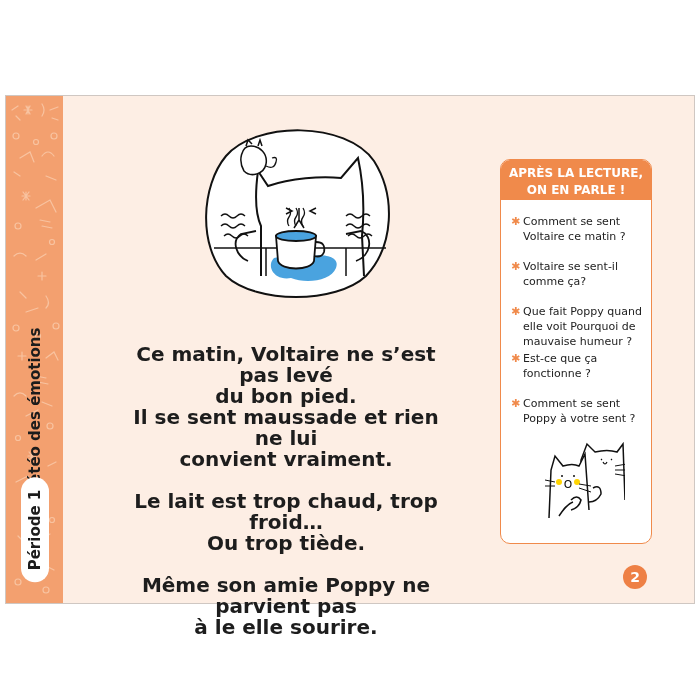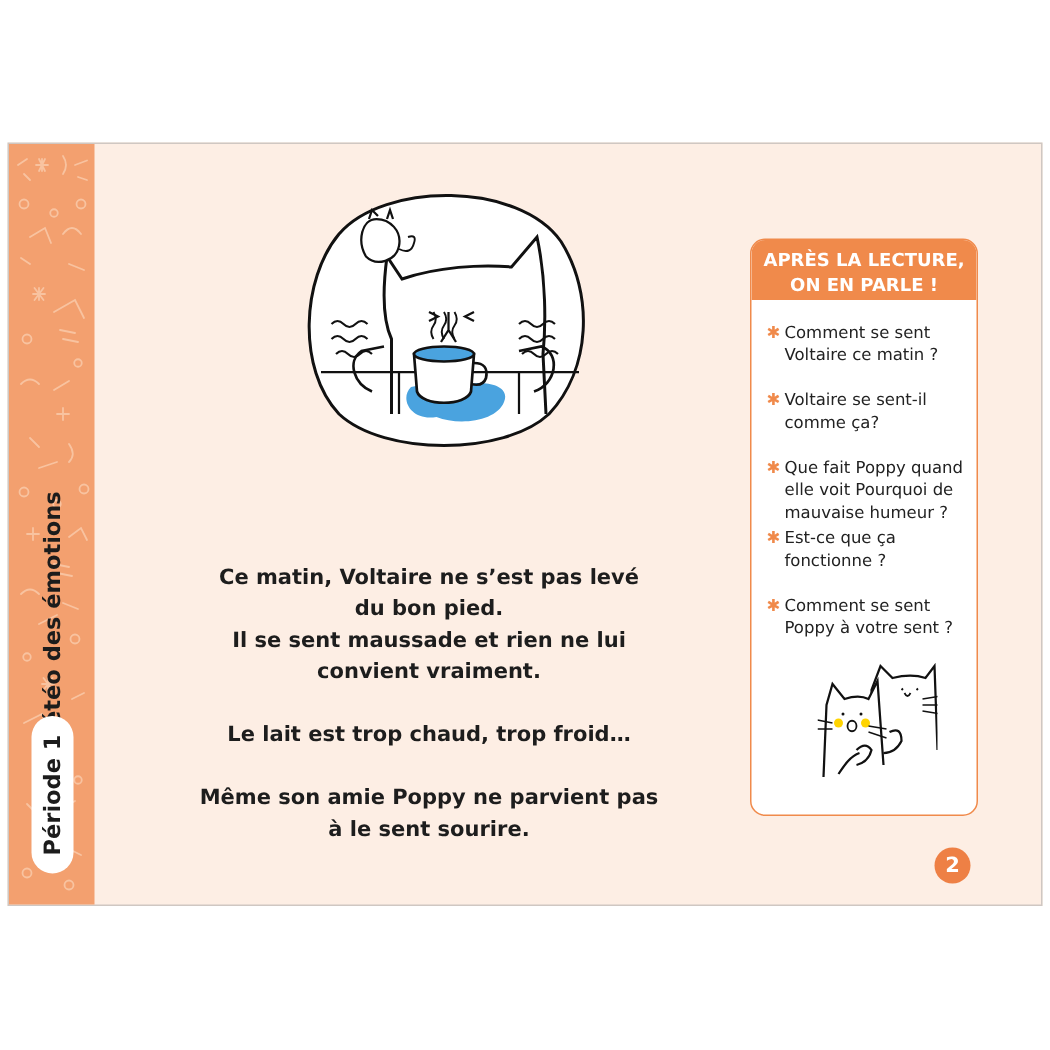--- a/index.html
+++ b/index.html
@@ -3,21 +3,21 @@
 <meta charset="utf-8">
 <style>
   html,body{margin:0;padding:0;background:#ffffff;}
   body{width:700px;height:700px;position:relative;overflow:hidden;font-family:"DejaVu Sans","Liberation Sans",sans-serif;}
   .page{position:absolute;left:5px;top:95px;width:690px;height:509px;background:#fdeee4;border:1px solid #cfc7c2;box-sizing:border-box;}
   .sidebar{position:absolute;left:0;top:0;width:57px;height:100%;background:#f3a06f;overflow:hidden;}
   .sidebar svg.pattern{position:absolute;left:0;top:0;}
   .side-title{position:absolute;left:29px;top:330px;transform:translate(-50%,-50%) rotate(-90deg);white-space:nowrap;font-size:15px;font-weight:bold;color:#1c1c1c;}
   .side-pill{position:absolute;left:29px;top:434px;transform:translate(-50%,-50%) rotate(-90deg);white-space:nowrap;font-size:15px;font-weight:bold;color:#1c1c1c;background:#ffffff;border-radius:14px;padding:5px 12px;}
   .illus{position:absolute;left:190px;top:20px;}
-  .story{position:absolute;left:110px;top:248px;width:340px;text-align:center;font-size:14px;font-weight:bold;color:#1d1d1d;line-height:21px;margin-top:31px;}
+  .story{position:absolute;left:110px;top:248px;width:340px;text-align:center;font-size:20px;font-weight:bold;color:#1d1d1d;line-height:21px;}
   .story p{margin:0 0 21px 0;}
   .card{position:absolute;left:494px;top:63px;width:152px;height:385px;border:1.5px solid #f08a4b;border-radius:10px;background:#ffffff;overflow:hidden;box-sizing:border-box;}
   .card-head{background:#f08a4b;color:#ffffff;text-align:center;font-weight:bold;font-size:12px;line-height:17px;padding:5px 4px 4px 4px;height:40px;box-sizing:border-box;}
   .qs{list-style:none;margin:0;padding:14px 6px 0 10px;}
   .qs li{position:relative;padding-left:12px;font-size:11px;color:#222;line-height:15px;margin-bottom:15px;}
   .qs li.tight{margin-bottom:2px;}
   .star{position:absolute;left:0;top:0;color:#f08a4b;font-weight:bold;}
   .cats{position:absolute;left:44px;top:280px;}
   .pagenum{position:absolute;left:617px;top:469px;width:24px;height:24px;border-radius:12px;background:#ee8045;color:#ffffff;font-weight:bold;font-size:14px;text-align:center;line-height:24px;}
 </style>
@@ -83,24 +83,25 @@
 
   <div class="story">
     <p>
       <span>Ce matin, Voltaire ne s’est pas levé</span><br>
       <span>du bon pied.</span><br>
       <span>Il se sent maussade et rien ne lui</span><br>
       <span>convient vraiment.</span>
     </p>
     <p>
       <span>Le lait est trop chaud, trop froid…</span><br>
+      <span>Ou trop tiède.</span>
     </p>
     <p>
       <span>Même son amie Poppy ne parvient pas</span><br>
-      <span>à le sent sourire.</span>
+      <span>à le elle sourire.</span>
     </p>
   </div>
 
   <div class="card">
     <div class="card-head">
       <span>APRÈS LA LECTURE,</span><br>
       <span>ON EN PARLE !</span>
     </div>
     <ul class="qs">
       <li><span class="star">✱</span><span>Comment se sent</span><br><span>Voltaire ce matin ?</span></li>

